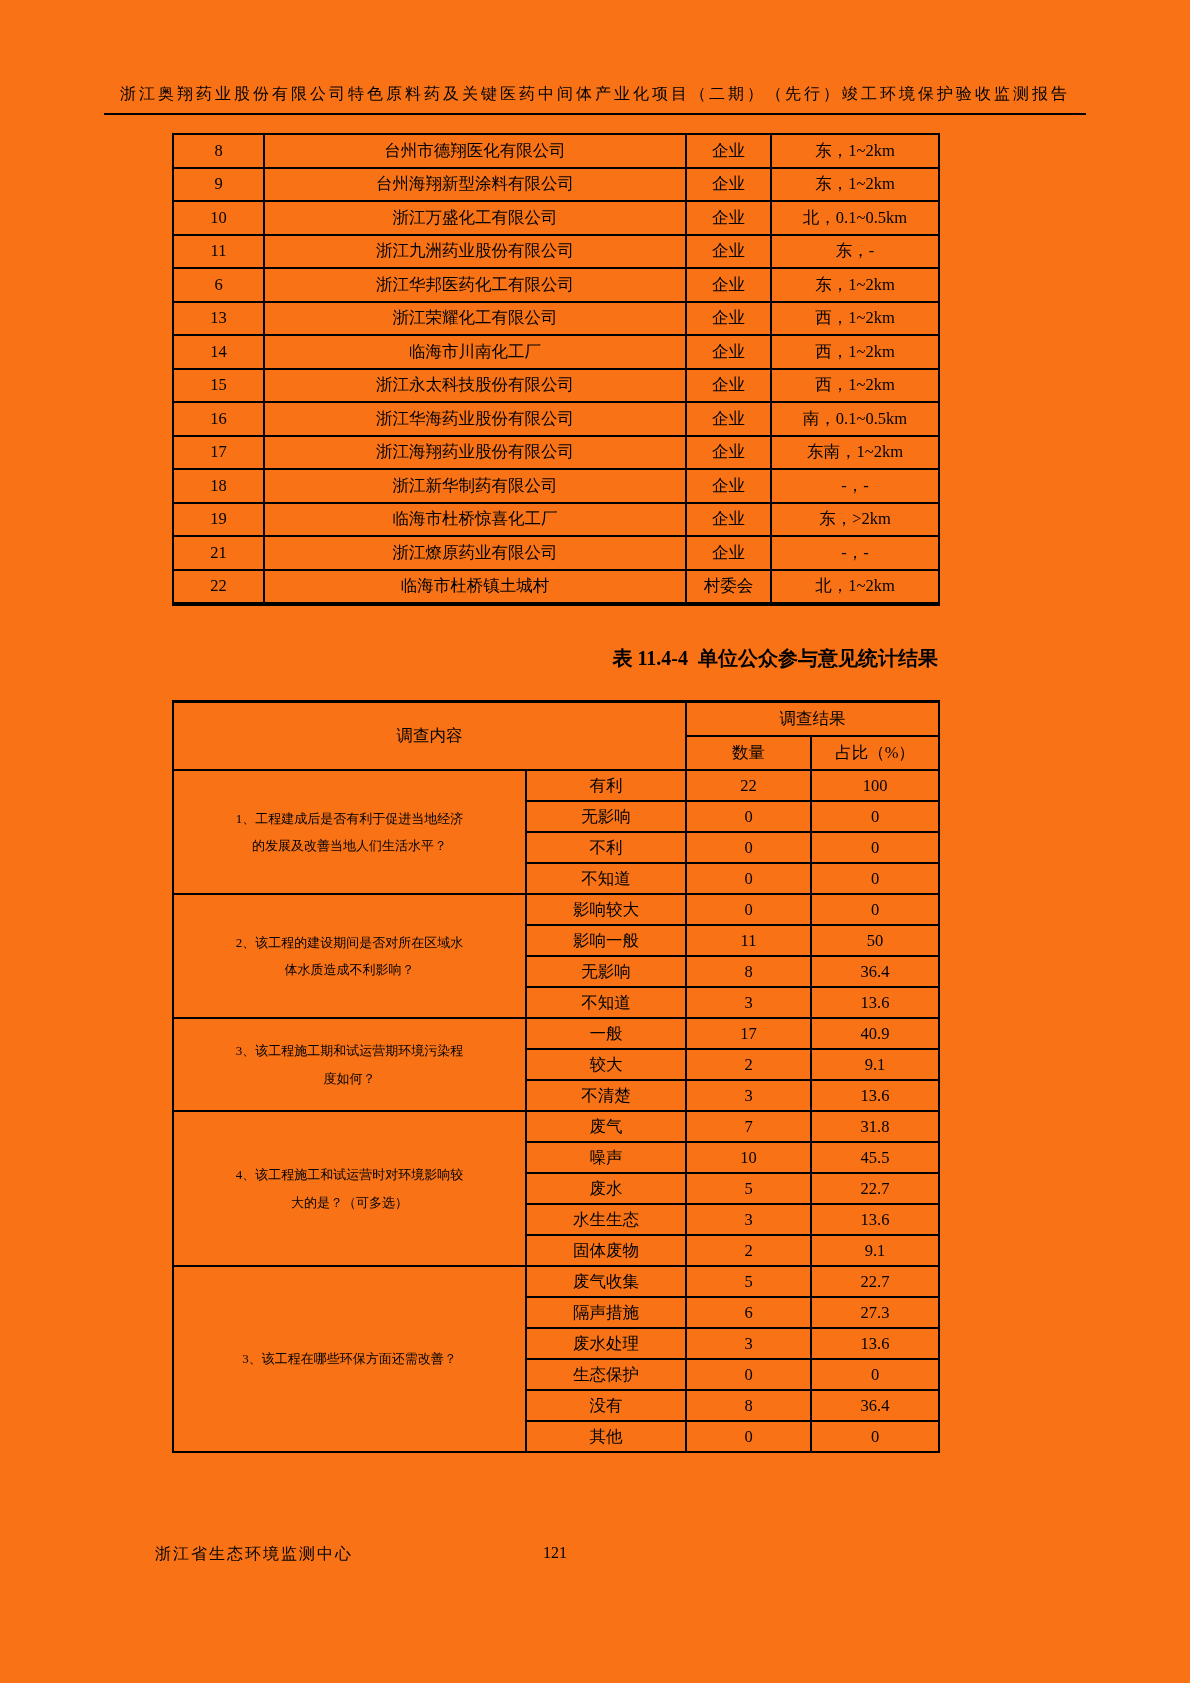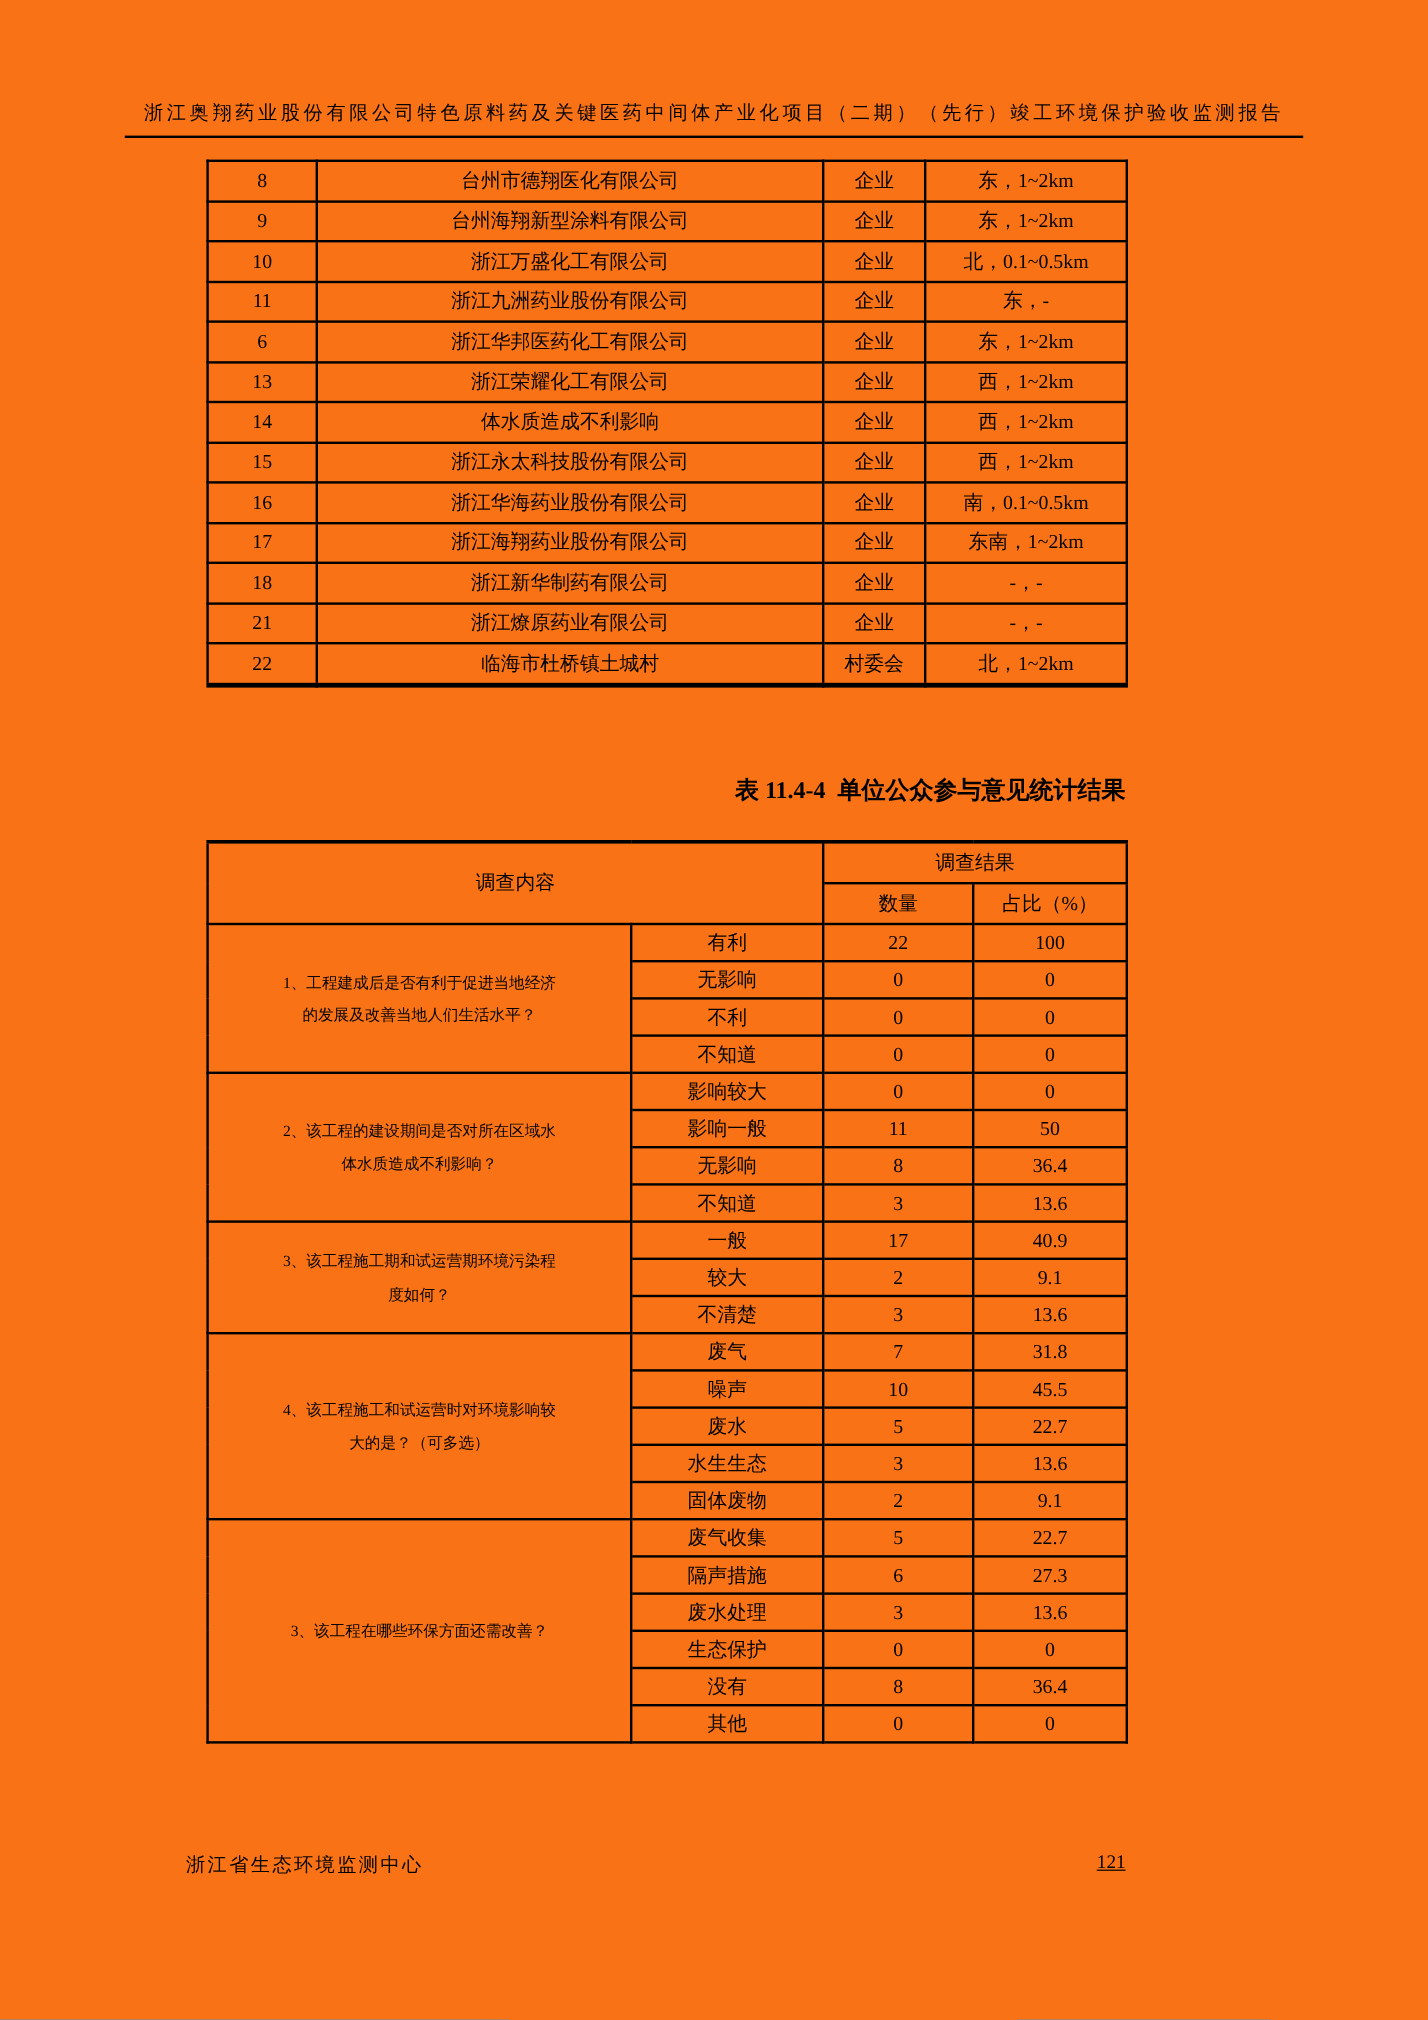--- a/index.html
+++ b/index.html
@@ -50,21 +50,21 @@
     white-space:pre-line;
     line-height:2.1;
     font-size:13px;
   }
   .footer-left {
     position:absolute; top:1544px; left:155px;
     font-size:16px; letter-spacing:2px;
   }
   .footer-page {
     position:absolute; top:1544px; left:172px; width:766px;
-    text-align:right; font-size:16px;text-decoration:underline;
+    text-align:center; font-size:16px;
   }
 </style>
 </head>
 <body>
 
 <div class="page">
 
   <div class="doc-header">浙江奥翔药业股份有限公司特色原料药及关键医药中间体产业化项目（二期）（先行）竣工环境保护验收监测报告</div>
 
   <table class="doc-table t1">
@@ -106,21 +106,21 @@
           <td>东，1~2km</td>
         </tr>
         <tr>
           <td>13</td>
           <td>浙江荣耀化工有限公司</td>
           <td>企业</td>
           <td>西，1~2km</td>
         </tr>
         <tr>
           <td>14</td>
-          <td>体水质造成不利影响</td>
+          <td>临海市川南化工厂</td>
           <td>企业</td>
           <td>西，1~2km</td>
         </tr>
         <tr>
           <td>15</td>
           <td>浙江永太科技股份有限公司</td>
           <td>企业</td>
           <td>西，1~2km</td>
         </tr>
         <tr>
@@ -133,20 +133,26 @@
           <td>17</td>
           <td>浙江海翔药业股份有限公司</td>
           <td>企业</td>
           <td>东南，1~2km</td>
         </tr>
         <tr>
           <td>18</td>
           <td>浙江新华制药有限公司</td>
           <td>企业</td>
           <td>-，-</td>
+        </tr>
+        <tr>
+          <td>19</td>
+          <td>临海市杜桥惊喜化工厂</td>
+          <td>企业</td>
+          <td>东，&gt;2km</td>
         </tr>
         <tr>
           <td>21</td>
           <td>浙江燎原药业有限公司</td>
           <td>企业</td>
           <td>-，-</td>
         </tr>
         <tr>
           <td>22</td>
           <td>临海市杜桥镇土城村</td>

